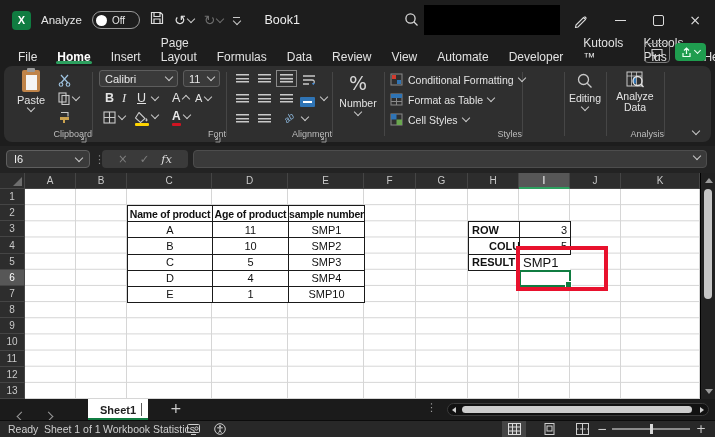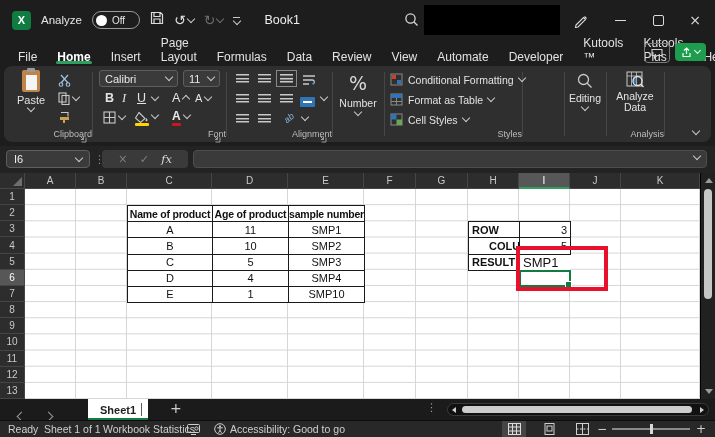--- a/index.html
+++ b/index.html
@@ -569,21 +569,20 @@
           <circle cx="9.5" cy="4.5" r="1.6" fill="none" stroke="#cfcfcf"></circle>
           <line x1="4" y1="10.5" x2="9" y2="10.5" stroke="#cfcfcf"></line>
         </svg>
     </span>
     <span class="sb" style="left:214px">
       <svg width="12" height="12" viewBox="0 0 12 12">
           <circle cx="6" cy="6" r="5.3" fill="none" stroke="#cfcfcf"></circle>
           <circle cx="6" cy="3.3" r="1" fill="#cfcfcf"></circle>
           <path d="M3.2 4.8 h5.6 M6 5 v3 M6 7.5 l-1.5 2.3 M6 7.5 l1.5 2.3" stroke="#cfcfcf" fill="none"></path>
         </svg>
-      <span>Accessibility: Good to go</span>
     </span>
     <span class="viewbtn act" style="left:502px">
       <svg width="13" height="12" viewBox="0 0 13 12">
           <rect x="0.5" y="0.5" width="12" height="11" fill="none" stroke="#dcdcdc"></rect>
           <path d="M0.5 4 h12 M0.5 8 h12 M4.5 0.5 v11 M8.5 0.5 v11" stroke="#dcdcdc"></path>
         </svg>
     </span>
     <span class="viewbtn" style="left:537px">
       <svg width="13" height="12" viewBox="0 0 13 12">
           <rect x="2" y="0.5" width="9" height="11" fill="none" stroke="#cfcfcf"></rect>

